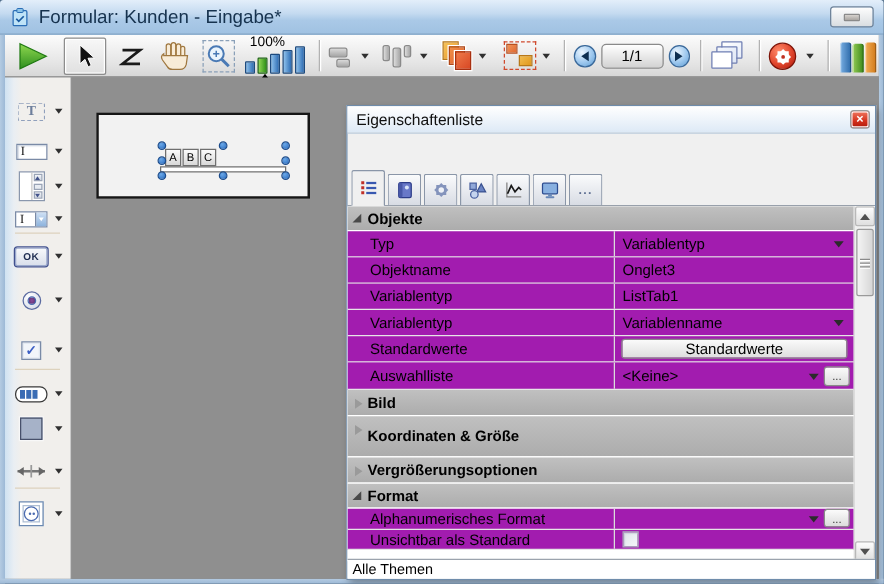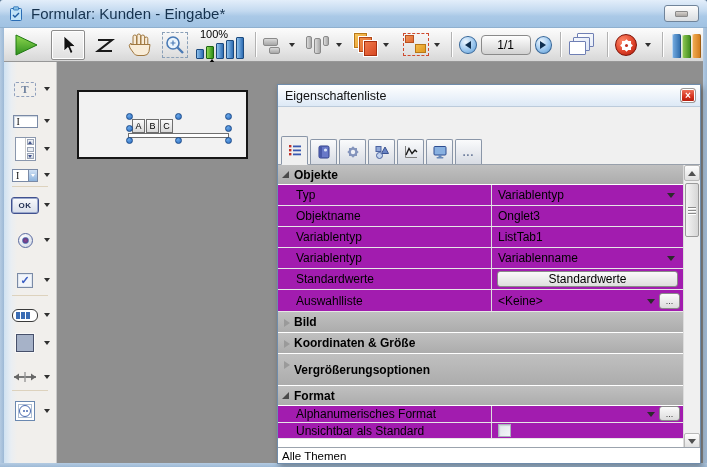--- a/index.html
+++ b/index.html
@@ -542,25 +542,25 @@
               <span class="ellipsis" style="top:3px">
                   <span>...</span>
                 </span>
             </span>
           </div>
 
           <div class="sect" style="height:21px">
             <span class="mk mk-col" style="top:7px;left:6px"></span>
             <span>Bild</span>
           </div>
-          <div class="sect" style="height:21px">
+          <div class="sect" style="height:33px">
             <span class="mk mk-col" style="top:7px;left:6px"></span>
             <span>Koordinaten &amp; Größe</span>
           </div>
-          <div class="sect" style="height:32px">
+          <div class="sect" style="height:21px">
             <span class="mk mk-col" style="top:7px;left:6px"></span>
             <span>Vergrößerungsoptionen</span>
           </div>
 
           <div class="sect">
             <span class="mk mk-exp"></span>
             <span>Format</span>
           </div>
           <div class="prow" style="height:17px">
             <span class="lab">Alphanumerisches Format</span>

